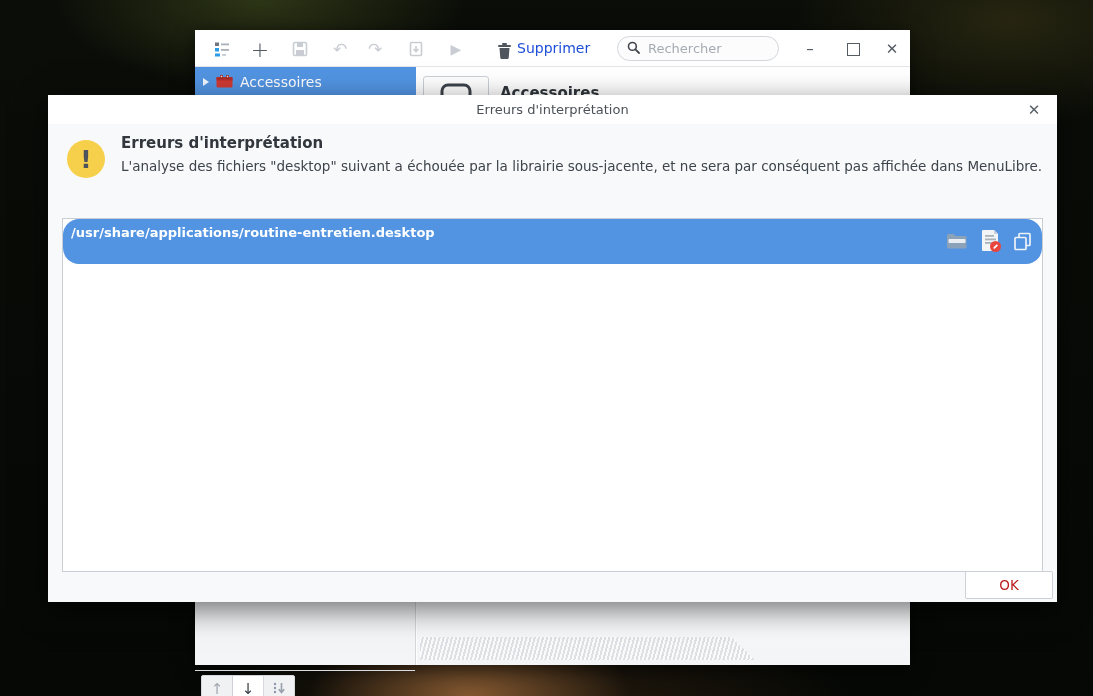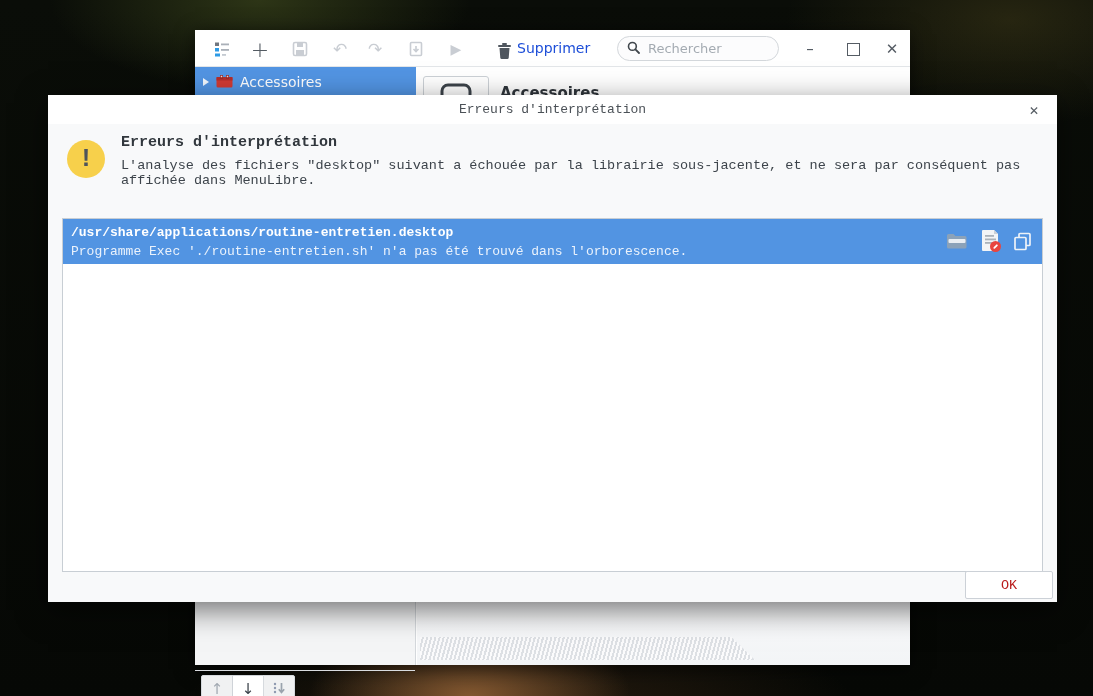--- a/index.html
+++ b/index.html
@@ -51,35 +51,35 @@
   .hdr-iconbox{position:absolute;left:228px;top:46px;width:64px;height:64px;
                border:1px solid #ccd1d6;border-radius:3px;background:#fff;overflow:hidden;}
   .hdr-title{position:absolute;left:305px;top:54px;font-size:15px;font-weight:bold;color:#2f353b;}
   .bottom-right{position:absolute;left:222px;top:560px;right:0;bottom:0;
                 background:linear-gradient(#fdfdfe,#f2f4f6);}
   .hatch{position:absolute;left:225px;top:607px;width:335px;height:23px;
          background:repeating-linear-gradient(105deg,#fbfbfc 0 2px,#dde0e4 2px 4px);
          clip-path:polygon(0 0,93% 0,100% 100%,0 100%);}
   
   .dialog{position:absolute;left:48px;top:95px;width:1009px;height:507px;background:#f8f9fa;
-          box-shadow:0 8px 28px rgba(0,0,0,.55);font-family:Liberation Mono, monospace;}
+          box-shadow:0 8px 28px rgba(0,0,0,.55);}
   .dlg-title{position:absolute;top:0;left:0;right:0;height:29px;background:#fff;
              text-align:center;line-height:29px;font-size:13px;color:#4b5157;}
   .dlg-close{position:absolute;top:5px;right:13px;width:20px;height:20px;display:flex;
              align-items:center;justify-content:center;font-size:15px;color:#596067;}
   .warn{position:absolute;left:19px;top:45px;width:38px;height:38px;border-radius:50%;
         background:#f7d04b;color:#4e545b;font-weight:bold;font-size:25px;display:flex;
         align-items:center;justify-content:center;}
   .dlg-head{position:absolute;left:73px;top:39px;font-size:15px;font-weight:bold;color:#31373d;}
   .dlg-body{position:absolute;left:73px;font-size:13.5px;color:#3d444b;}
   .b1{top:63px;} .b2{top:84px;}
   .errlist{position:absolute;left:14px;top:123px;width:979px;height:352px;background:#fff;
            border:1px solid #c8ced4;box-sizing:content-box;}
   .errrow{position:relative;height:45px;background:#5294e2;color:#fff;padding:5px 0 0 8px;
-          box-sizing:border-box;}
+          box-sizing:border-box;border-radius:16px;}
   .err-path{font-size:13px;font-weight:bold;line-height:18px;}
   .err-msg{font-size:13px;color:#eaf2fc;line-height:19px;}
   .row-ic{position:absolute;top:11px;width:22px;height:22px;display:flex;align-items:center;
           justify-content:center;}
   .ok{position:absolute;right:4px;bottom:3px;width:86px;height:26px;background:#fff;
       border:1px solid #ccd1d7;border-radius:2px;font-size:13.5px;color:#b91c1c;
       display:flex;align-items:center;justify-content:center;}
 </style>
 </head>
 <body>
@@ -187,21 +187,20 @@
     <div class="dlg-title">Erreurs d'interprétation</div>
     <div class="dlg-close">✕</div>
 
     <div class="warn">!</div>
     <div class="dlg-head">Erreurs d'interprétation</div>
     <div class="dlg-body b1">L'analyse des fichiers "desktop" suivant a échouée par la librairie sous-jacente, et ne sera par conséquent pas affichée dans MenuLibre.</div>
 
     <div class="errlist">
       <div class="errrow">
         <div class="err-path">/usr/share/applications/routine-entretien.desktop</div>
-        <div class="err-msg">Programme Exec './routine-entretien.sh' n'a pas été trouvé dans l'orborescence.</div>
 
         <div class="row-ic" style="right:74px">
           <svg width="22" height="16" viewBox="0 0 22 16">
             <path d="M1 2.5 a1.5 1.5 0 0 1 1.5 -1.5 h5 l2 2 h9.5 a1.5 1.5 0 0 1 1.5 1.5 v9.5 a1.5 1.5 0 0 1 -1.5 1.5 h-16.5 a1.5 1.5 0 0 1 -1.5 -1.5 z" fill="#8ba2b9"></path>
             <rect x="2.5" y="6" width="17" height="4" rx="1" fill="#e9eef3"></rect>
           </svg>
         </div>
         <div class="row-ic" style="right:40px">
           <svg width="22" height="24" viewBox="0 0 22 24">
             <path d="M3 1 h11 l4 4 v16 a1 1 0 0 1 -1 1 h-14 a1 1 0 0 1 -1 -1 v-19 a1 1 0 0 1 1 -1 z" fill="#f2f4f6"></path>

